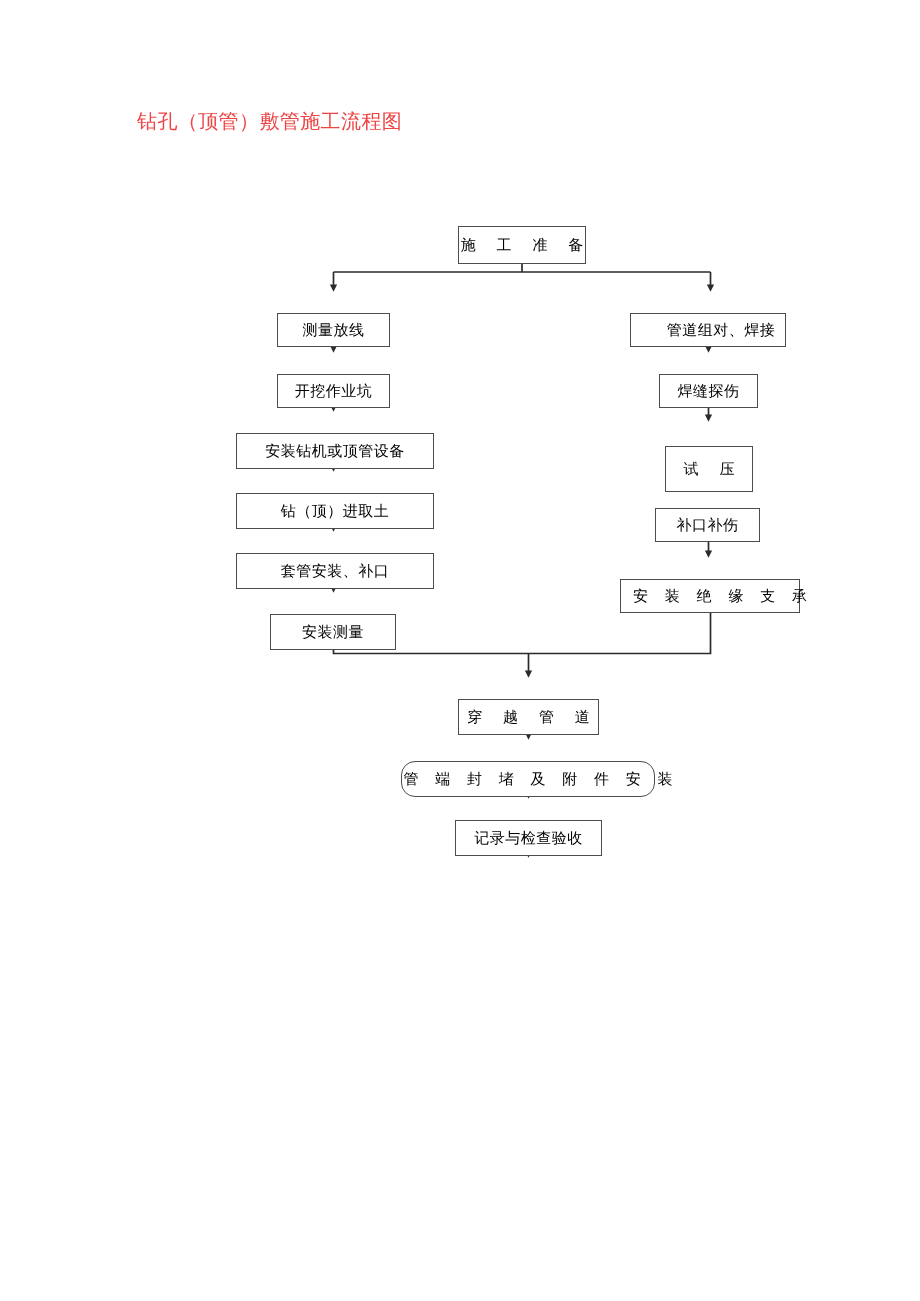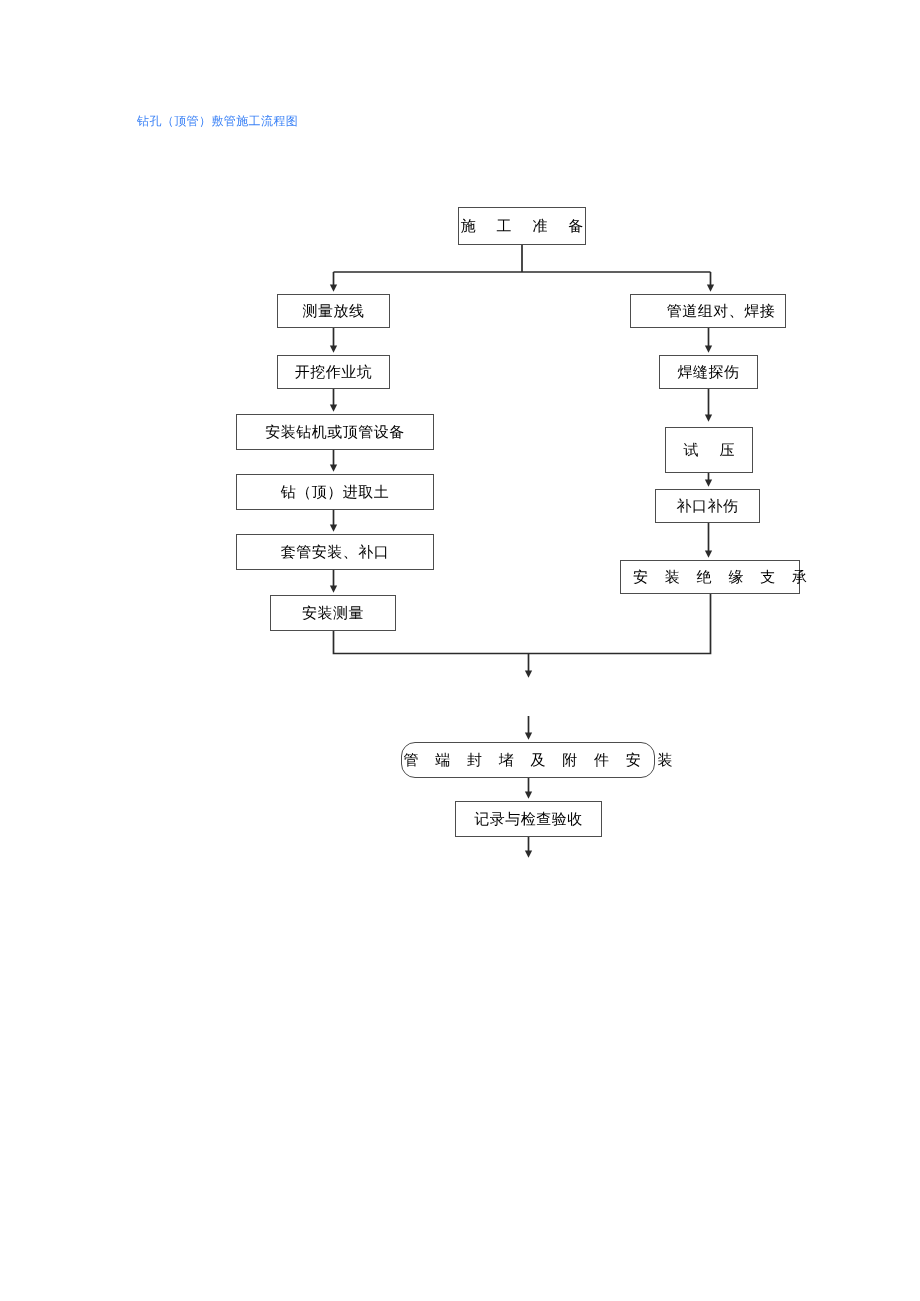--- a/index.html
+++ b/index.html
@@ -18,24 +18,24 @@
   #page {
     position: absolute;
     left: 0; top: 0;
     width: 920px;
     height: 1301px;
   }
   #title {
     position: absolute;
     left: 137px;
     top: 110px;
-    font-size: 12px;
+    font-size: 20px;
     line-height: 22px;
     letter-spacing: 0.4px;
-    color: #3b82f6;
+    color: #ef4444;
     white-space: nowrap;
   }
   #flow-svg {
     position: absolute;
     left: 0;
     top: 0;
     width: 920px;
     height: 1301px;
   }
   .node {
@@ -43,20 +43,21 @@
     box-sizing: border-box;
     border: 1px solid #4d4d4d;
     background: #ffffff;
     display: flex;
     align-items: center;
     justify-content: center;
     color: #000000;
     font-size: 15px;
     line-height: 1;
     white-space: nowrap;
+    margin-top: 19px;
   }
   .sp1 { letter-spacing: 6px; text-indent: 6px; padding-left: 20px; }
   .sp2 { letter-spacing: 8px; text-indent: 8px; }
   .tight { letter-spacing: 0.5px; }
 </style>
 </head>
 <body>
 
 <div id="page">
 
@@ -113,19 +114,20 @@
   <div class="node tight" style="left:630px;top:294px;width:156px;height:34px;padding-left:26px;">管道组对、焊接</div>
 
   <div class="node tight" style="left:659px;top:355px;width:99px;height:34px;">焊缝探伤</div>
 
   <div class="node sp2" style="left:665px;top:427px;width:88px;height:46px;">试 压</div>
 
   <div class="node tight" style="left:655px;top:489px;width:105px;height:34px;">补口补伤</div>
 
   <div class="node sp1" style="left:620px;top:560px;width:180px;height:34px;">安 装 绝 缘 支 承</div>
 
+  <div class="node sp2" style="left:458px;top:680px;width:141px;height:36px;">穿 越 管 道</div>
 
   <div class="node sp1" style="left:401px;top:742px;width:254px;height:36px;border-radius:14px;">管 端 封 堵 及 附 件 安 装</div>
 
   <div class="node tight" style="left:455px;top:801px;width:147px;height:36px;">记录与检查验收</div>
 
 
 </div>
 
 </body></html>

